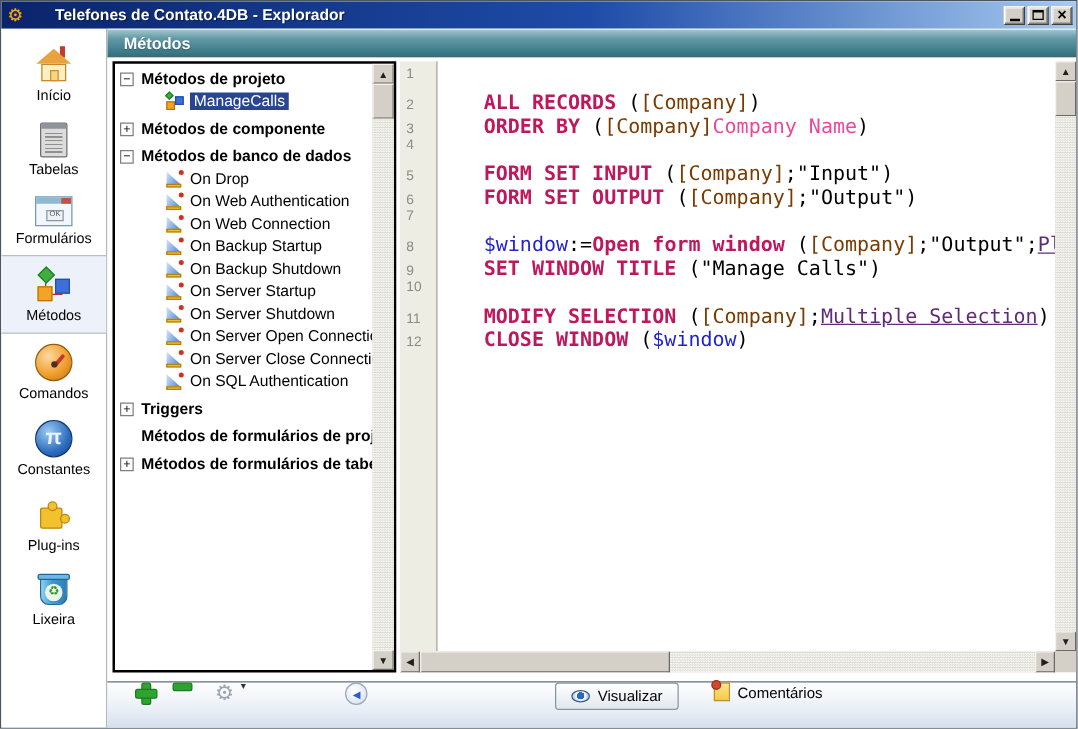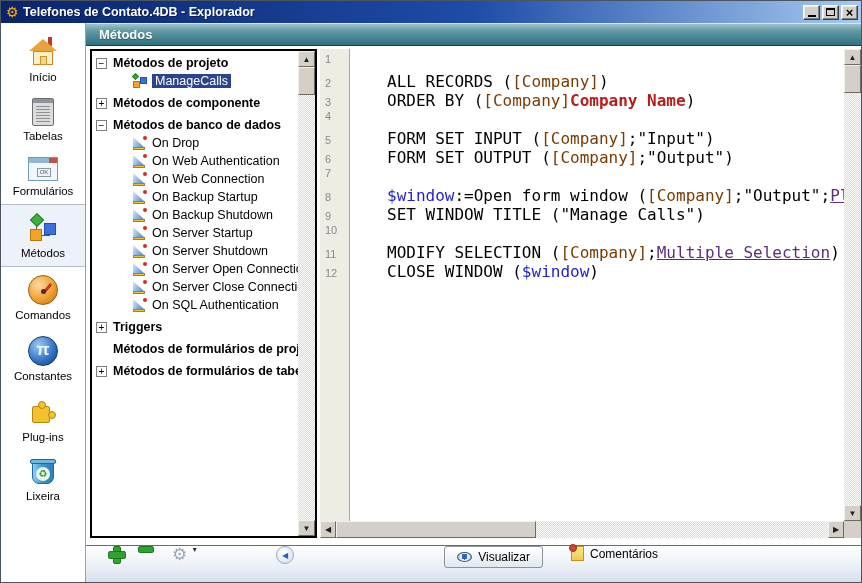--- a/index.html
+++ b/index.html
@@ -2,21 +2,21 @@
 <html><head>
 <meta charset="utf-8">
 <style>
   * { box-sizing: border-box; margin: 0; padding: 0; }
   html,body { background:#8E9AA6; font-family:"Liberation Sans", sans-serif; }
   #win { width:862px; height:583px; position:relative; background:#FFFFFF;
          border:1px solid #4A5560; overflow:hidden; }
 
   
   .titlebar { height:22px; background:linear-gradient(90deg,#0A246A 0%,#1E4CA8 55%,#A6CAF0 100%);
-              display:flex; align-items:center; padding:0 3px 0 5px; gap:1px; }
+              display:flex; align-items:center; padding:0 3px 0 5px; gap:22px; }
   .ticon { width:16px; height:16px; font-size:14px; line-height:16px; color:#F5A81C;
            text-shadow:0 0 1px #7A4A00; }
   .ticon::before { content:"\2699"; }
   .ttext { color:#FFF; font-weight:bold; font-size:12.5px; flex:1; white-space:nowrap;
            text-shadow:1px 1px 0 rgba(0,0,0,.4); }
   .wbtns { display:flex; gap:2px; }
   .wbtn { width:17px; height:15px; background:#D4D0C8;
           border:1px solid; border-color:#FFFFFF #404040 #404040 #FFFFFF;
           box-shadow:inset -1px -1px 0 #808080, inset 1px 1px 0 #ECECEC;
           display:flex; align-items:center; justify-content:center; }
@@ -140,24 +140,24 @@
   .corner { position:absolute; right:0; bottom:0; width:17px; height:17px; background:#D4D0C8; }
 
   
   .codepanel { flex:1; position:relative; background:#FFF; overflow:hidden; margin-bottom:7px; min-width:0; }
   .gutter { position:absolute; left:0; top:0; bottom:17px; width:30px; background:#EDEDE4; border-right:1px solid #A8A89E; }
   .codelines { position:absolute; left:0; top:4px; right:17px; bottom:17px; overflow:hidden; }
   .cl { height:19px; display:flex; align-items:baseline; }
   .cl .num { width:30px; flex:0 0 30px; font-size:11px; color:#8A8A8A; padding-left:5px; }
   .cl .txt { padding-left:37px; white-space:pre; overflow:hidden; flex:1;
              font-family:"DejaVu Sans Mono", monospace; font-size:16px; }
-  .tk-kw { color:#000000; font-weight:normal;margin-top:48px; }
+  .tk-kw { color:#be185d; font-weight:bold;margin-top:48px; }
   .tk-p { color:#000; }
   .tk-tbl { color:#7A3B00; }
-  .tk-fld { color:#b91c1c;font-weight:bold; }
+  .tk-fld { color:#ec4899; }
   .tk-str { color:#000; }
   .tk-var { color:#2323CC; }
   .tk-const { color:#5E2D79; text-decoration:underline; }
 
   
   .toolbar { height:38px; flex:0 0 38px; border-top:1px solid #5F6F7F;
              background:linear-gradient(#FEFEFE,#E9EEF6 60%,#D5DEEE);
              display:flex; align-items:flex-start; }
   .i-plus { width:16px; height:16px; position:relative; margin-left:22px; }
   .i-plus::before { content:""; position:absolute; left:5px; top:0; width:6px; height:16px;

